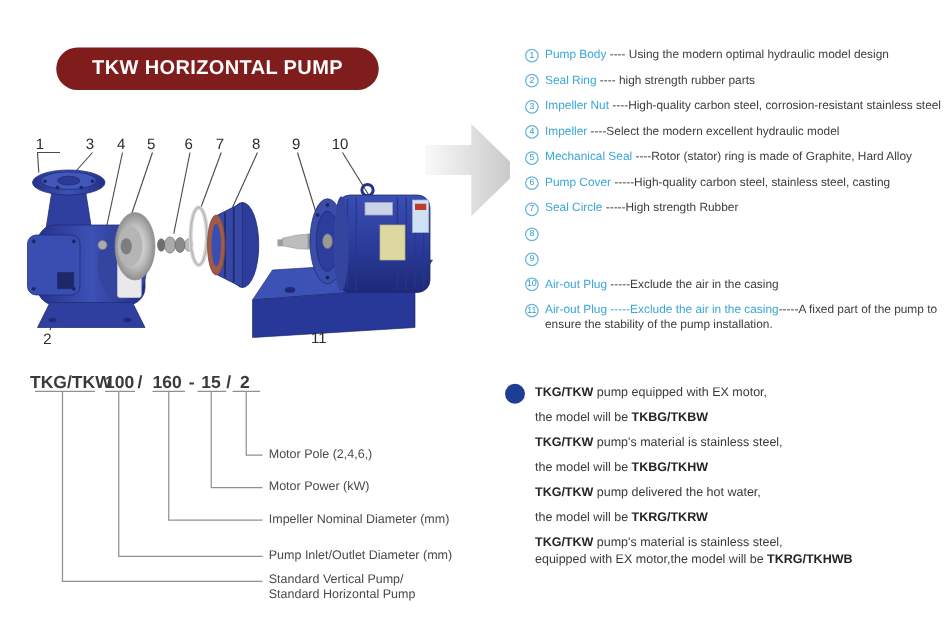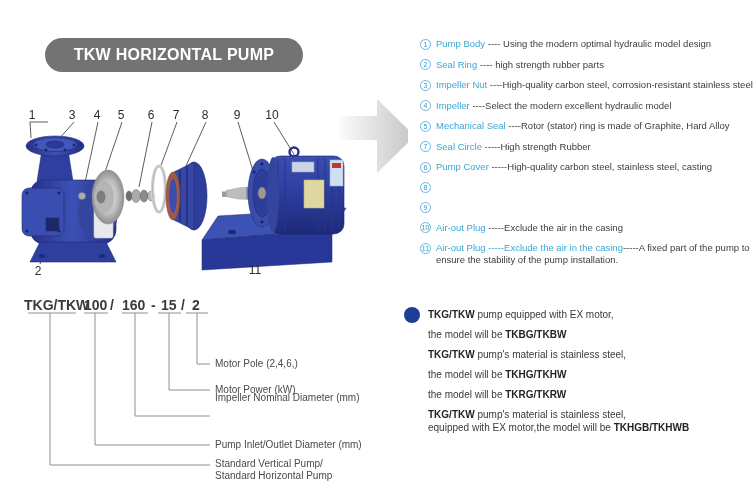--- a/index.html
+++ b/index.html
@@ -1,20 +1,20 @@
 <!DOCTYPE html>
 <html><head>
 <meta charset="utf-8">
 <style>
   html,body{margin:0;padding:0}
   .page{position:relative;width:756px;height:500px;background:#ffffff;overflow:hidden;
         font-family:"Liberation Sans",sans-serif;color:#3c3c3c}
 
   
-  .banner{position:absolute;left:45px;top:38px;width:258px;height:34px;background:#737373;
+  .banner{position:absolute;left:45px;top:38px;width:258px;height:34px;background:#7f1d1d;
           border-radius:17px;display:flex;align-items:center;justify-content:center;
           color:#fff;font-weight:bold;font-size:16px;letter-spacing:.3px}
 
   
   .diagram-svg{position:absolute;left:8px;top:92px;width:400px;height:195px}
   .callout-num{font-size:12px;fill:#2b2b2b}
 
   
   .parts{position:absolute;left:420px;top:38px;width:334px}
   .p-item{display:flex;align-items:flex-start;margin-bottom:8.5px;font-size:9.5px;
@@ -209,26 +209,26 @@
     </div>
     <div class="p-item">
       <span class="circ">4</span>
       <span class="p-text"><span class="p-name">Impeller</span><span class="p-desc"> ----Select the modern excellent hydraulic model</span></span>
     </div>
     <div class="p-item">
       <span class="circ">5</span>
       <span class="p-text"><span class="p-name">Mechanical Seal</span><span class="p-desc"> ----Rotor (stator) ring is made of Graphite, Hard Alloy</span></span>
     </div>
     <div class="p-item">
+      <span class="circ">6</span>
+      <span class="p-text"><span class="p-name">Pump Cover</span><span class="p-desc"> -----High-quality carbon steel, stainless steel, casting</span></span>
+    </div>
+    <div class="p-item">
       <span class="circ">7</span>
       <span class="p-text"><span class="p-name">Seal Circle</span><span class="p-desc"> -----High strength Rubber</span></span>
-    </div>
-    <div class="p-item">
-      <span class="circ">6</span>
-      <span class="p-text"><span class="p-name">Pump Cover</span><span class="p-desc"> -----High-quality carbon steel, stainless steel, casting</span></span>
     </div>
     <div class="p-item">
       <span class="circ">8</span>
     </div>
     <div class="p-item">
       <span class="circ">9</span>
     </div>
     <div class="p-item">
       <span class="circ">10</span>
       <span class="p-text"><span class="p-name">Air-out Plug</span><span class="p-desc"> -----Exclude the air in the casing</span></span>
@@ -253,29 +253,30 @@
       <path d="M28 18 H76 M50 18 V170 H210"></path>
       <path d="M84 18 H108 M95 18 V150 H210"></path>
       <path d="M122 18 H148 M135 18 V121 H210"></path>
       <path d="M158 18 H181 M169 18 V95 H210"></path>
       <path d="M186 18 H208 M197 18 V69 H210"></path>
     </g>
   </svg>
 
   <div class="mlabel" style="top:358px">Motor Pole (2,4,6,)</div>
   <div class="mlabel" style="top:384px">Motor Power (kW)</div>
-  <div class="mlabel" style="top:392px">Impeller Nominal Diameter (mm)</div>
+  <div class="mlabel" style="top:410px">Impeller Nominal Diameter (mm)</div>
   <div class="mlabel" style="top:439px">Pump Inlet/Outlet Diameter (mm)</div>
   <div class="mlabel" style="top:458px">Standard Vertical Pump/</div>
   <div class="mlabel" style="top:470px">Standard Horizontal Pump</div>
 
   <div class="bullet"></div>
   <div class="variants">
     <div class="v-line"><b>TKG/TKW</b><span> pump equipped with EX motor,</span><b></b></div>
     <div class="v-line"><b></b><span>the model will be </span><b>TKBG/TKBW</b></div>
     <div class="v-line"><b>TKG/TKW</b><span> pump's material is stainless steel,</span><b></b></div>
-    <div class="v-line"><b></b><span>the model will be </span><b>TKHG/TKHW</b></div>
+    <div class="v-line"><b></b><span>the model will be </span><b>TKBG/TKHW</b></div>
+    <div class="v-line"><b>TKG/TKW</b><span> pump delivered the hot water,</span><b></b></div>
     <div class="v-line"><b></b><span>the model will be </span><b>TKRG/TKRW</b></div>
     <div class="v-line tight"><b>TKG/TKW</b><span> pump's material is stainless steel,</span><b></b></div>
-    <div class="v-line"><b></b><span>equipped with EX motor,the model will be </span><b>TKHGB/TKHWB</b></div>
+    <div class="v-line"><b></b><span>equipped with EX motor,the model will be </span><b>TKRG/TKHWB</b></div>
   </div>
 
 </div>
 
 </body></html>

